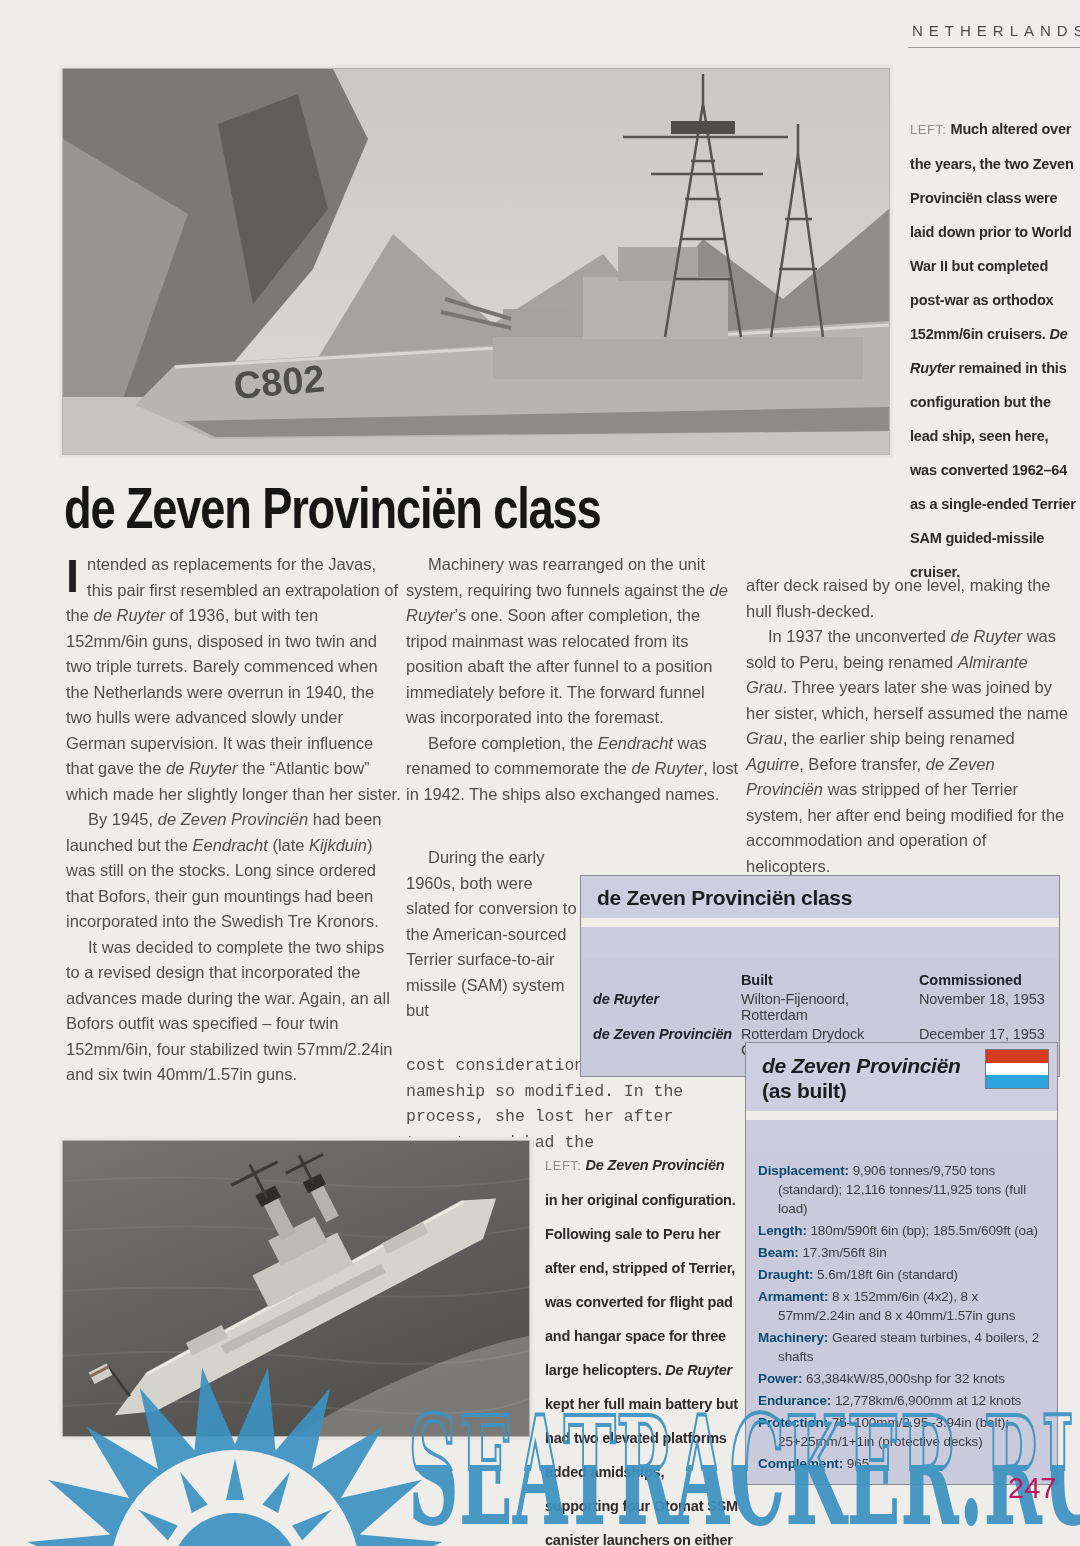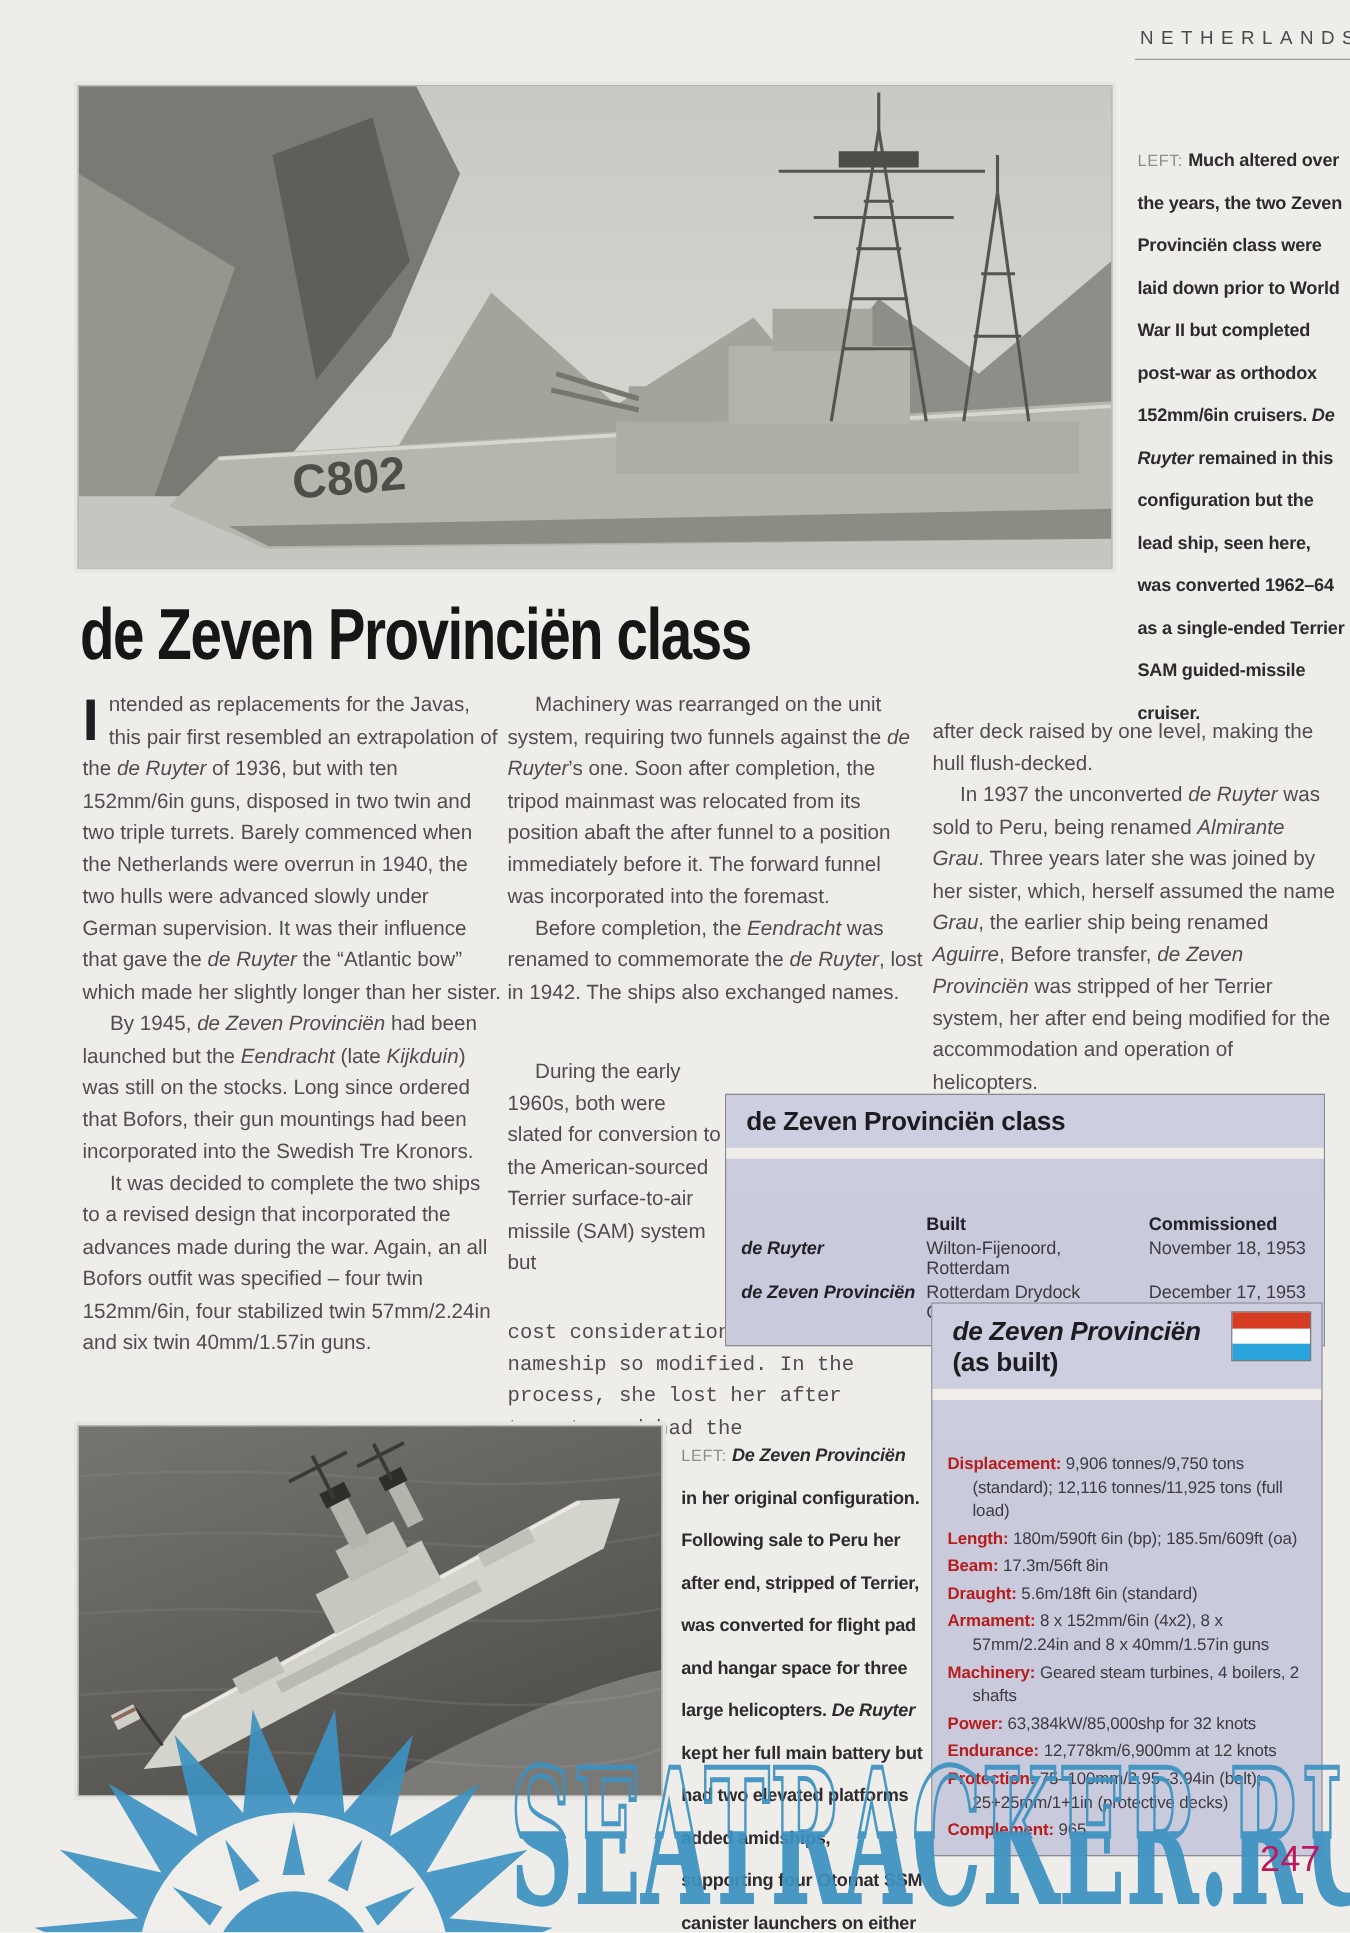--- a/index.html
+++ b/index.html
@@ -44,21 +44,21 @@
   .tbl-title{font-size:21px;font-weight:bold;color:#1d1c20;letter-spacing:-0.3px;}
 
   .spec-title{font-size:21px;font-weight:bold;font-style:italic;color:#1d1c20;line-height:25px;letter-spacing:-0.3px;}
   .spec-title2{font-size:21px;font-weight:bold;color:#1d1c20;line-height:25px;letter-spacing:-0.3px;}
   .flag{position:absolute;top:6px;right:8px;width:64px;height:40px;border:1px solid #77777d;}
   .flag div{height:33.33%;}
 
   .spec-list{padding:10px 12px 8px 12px;}
   .spec-item{margin:0 0 3px 0;font-size:13.5px;line-height:19px;color:#3e3a40;
     padding-left:20px;text-indent:-20px;letter-spacing:-0.1px;}
-  .spec-item b{color:#b91c1c;}
+  .spec-item b{color:#0c4a6e;}
 
   .class-table{display:grid;grid-template-columns:148px 178px 1fr;
     padding:14px 12px 18px 12px;row-gap:3px;font-size:14.5px;color:#3e3a40;letter-spacing:-0.1px;}
   .class-table .th{font-weight:bold;color:#232127;}
   .class-table .shipname{font-weight:bold;font-style:italic;color:#232127;}
 
   
   .wm-text{position:absolute;left:408px;top:1396px;height:160px;opacity:0.93;pointer-events:none;}
   .wm-inner{position:relative;display:inline-block;transform:scaleX(0.47);transform-origin:left top;
     font-family:"DejaVu Serif","Liberation Serif",serif;font-weight:bold;font-size:150px;line-height:150px;white-space:nowrap;}

